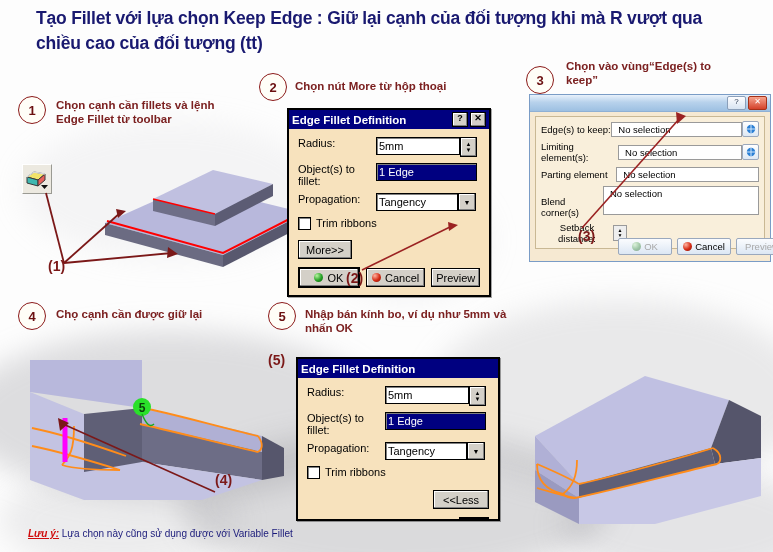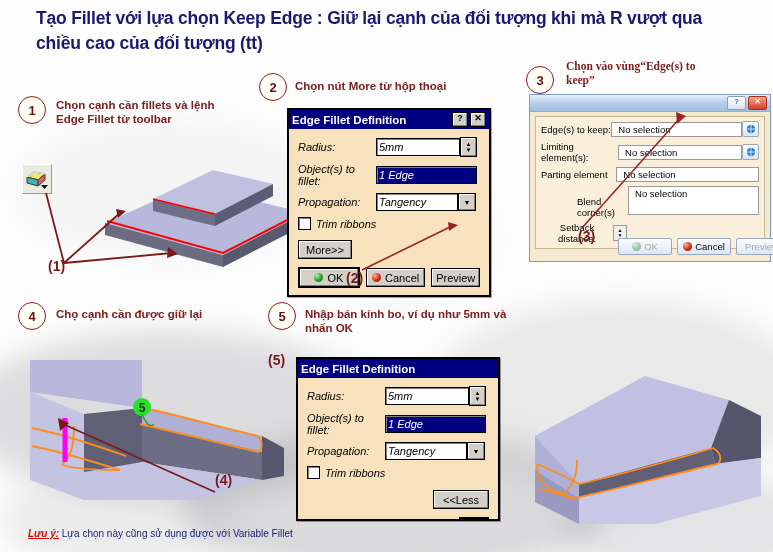--- a/index.html
+++ b/index.html
@@ -52,21 +52,21 @@
     padding:2px 3px;display:flex;align-items:center;justify-content:space-between;
     height:15px;
   }
   .dlg-title .tbtns{display:flex;gap:2px;}
   .tbtn{
     width:14px;height:13px;background:#d4d0c8;border:1px solid #000;
     font-size:9px;font-weight:bold;color:#000;line-height:11px;text-align:center;
     box-shadow:inset -1px -1px 0 #808080, inset 1px 1px 0 #fff;
   }
   .dlg-body{padding:8px 9px 7px 9px;}
-  .row{display:flex;align-items:center;margin-bottom:6px;font-style:italic;}
+  .row{display:flex;align-items:flex-start;margin-bottom:6px;}
   .lbl{font-size:11px;color:#000;}
   .fld{
     background:#fff;border:1px solid #000;
     box-shadow:inset 1px 1px 0 #808080;
     font-size:11px;padding:1px 2px;height:14px;line-height:14px;
     overflow:hidden;white-space:nowrap;
   }
   .fld.sel{background:#000080;color:#fff;}
   .spin{
     width:15px;height:18px;background:#d4d0c8;border:1px solid #000;
@@ -258,21 +258,21 @@
 
   <svg class="abs" style="left:356px;top:222px;" width="110" height="52" viewBox="0 0 110 52">
     <path d="M6,48 L96,4" stroke="#9b2222" stroke-width="1.6" fill="none"></path>
     <polygon points="92,0 102,3 93,9" fill="#9b2222"></polygon>
   </svg>
   <div class="abs ref-label" style="left:346px;top:270px;">(2)</div>
 
   <div class="abs" style="left:526px;top:66px;">
     <div class="callout-num">3</div>
   </div>
-  <div class="abs callout-txt" style="left:566px;top:60px;width:180px;font-family:Liberation Serif, serif;">Chọn vào vùng“Edge(s) to
+  <div class="abs callout-txt" style="left:566px;top:60px;width:180px;">Chọn vào vùng“Edge(s) to
 keep”</div>
 
   <div class="abs xdlg" style="left:529px;top:94px;width:240px;height:166px;">
     <div class="xdlg-title">
       <span class="xbtn">?</span>
       <span class="xbtn close">✕</span>
     </div>
     <div class="xgroup">
       <div class="xrow">
         <span class="xlbl" style="width:72px;">Edge(s) to keep:</span>
@@ -291,21 +291,21 @@
           <svg width="10" height="10" viewBox="0 0 10 10">
               <circle cx="5" cy="5" r="4.2" fill="#2a7fd4"></circle>
               <path d="M1,5 h8 M5,1 v8" stroke="#cfe6fb" stroke-width="1"></path>
             </svg>
         </span>
       </div>
       <div class="xrow">
         <span class="xlbl" style="width:79px;">Parting element</span>
         <span class="xfld" style="width:135px;">No selection</span>
       </div>
-      <div class="xrow" style="align-items:flex-start;margin-left:36px;">
+      <div class="xrow" style="align-items:flex-start;">
         <span class="xlbl" style="width:65px;padding-top:10px;">Blend corner(s)</span>
         <span class="xfld" style="width:149px;height:26px;line-height:11px;padding-top:1px;">No selection</span>
       </div>
       <div class="xrow" style="margin-bottom:0;text-align:center;">
         <span class="xlbl" style="width:72px;">Setback distance:</span>
         <span class="xspin">▲<br>▼</span>
       </div>
     </div>
     <div style="position:absolute;left:88px;bottom:6px;display:flex;gap:5px;">
       <span class="xbtn2 dis" style="width:52px;">

